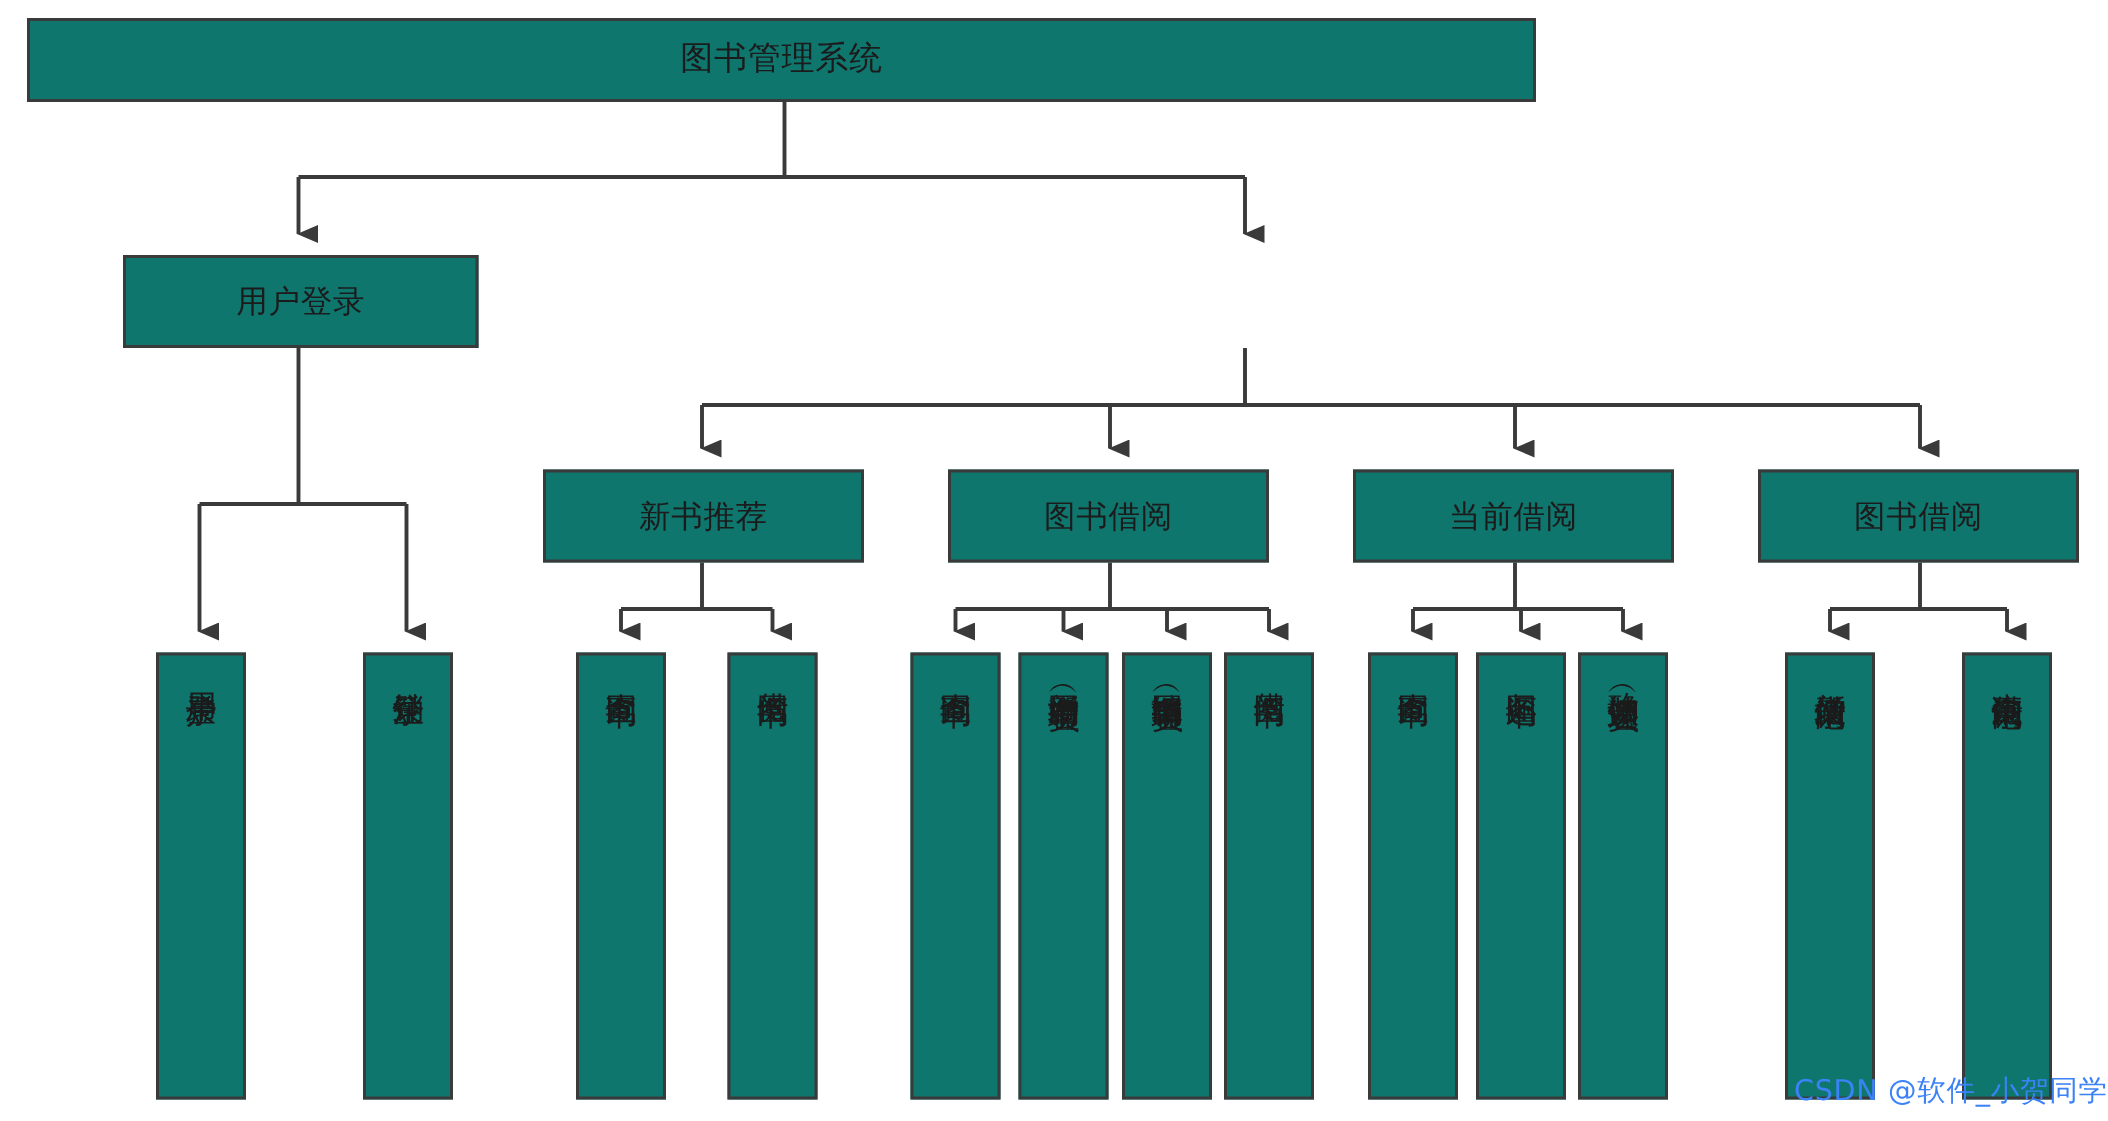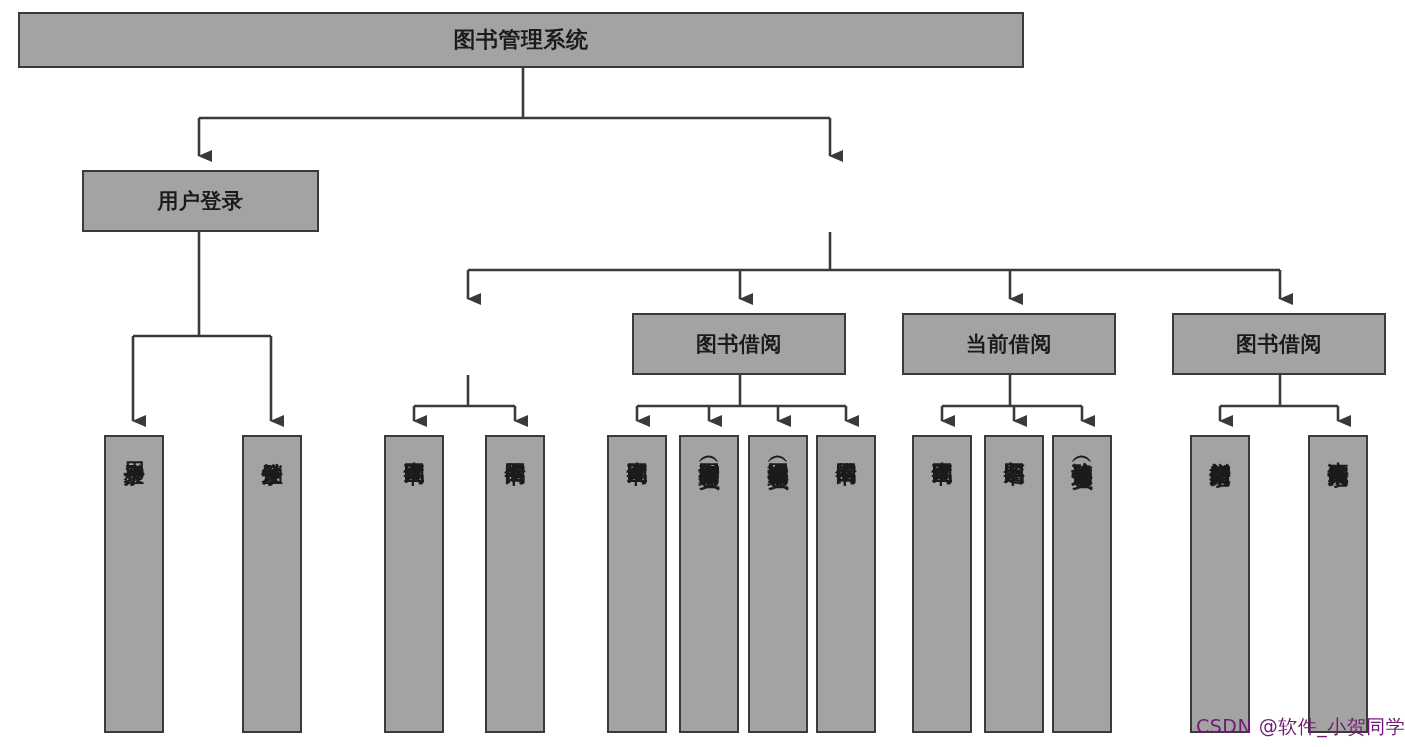--- a/index.html
+++ b/index.html
@@ -22,26 +22,25 @@
     left: 0;
     top: 0;
     width: 1405px;
     height: 747px;
     pointer-events: none;
   }
   .node {
     position: absolute;
     box-sizing: border-box;
     border: 2.5px solid #3a3a3a;
-    background: #a3a3a3;
+    background: #0f766e;
     display: flex;
     align-items: center;
     justify-content: center;
     color: #1b1b1b;
-    font-weight: bold;
   }
   .node .label {
     display: block;
     text-align: center;
     line-height: 1.28;
     letter-spacing: 0.5px;
   }
   .node.horiz .label {
     writing-mode: horizontal-tb;
     font-size: 21px;
@@ -57,21 +56,21 @@
   .node.vert .label {
     writing-mode: vertical-rl;
     text-orientation: upright;
     font-size: 21px;
     line-height: 1.16;
     letter-spacing: 1px;
     white-space: nowrap;
   }
   .watermark {
     position: absolute;
-    color: #701a75;
+    color: #3b82f6;
     font-size: 19px;
     letter-spacing: 0.5px;
     white-space: nowrap;
     font-family: "DejaVu Sans", "Liberation Sans", sans-serif;
   }
 </style>
 </head>
 <body>
 
 <div id="canvas">
@@ -127,20 +126,23 @@
   </svg>
 
   <div class="node horiz root" style="left:18px; top:12px; width:1006px; height:56px;">
     <span class="label">图书管理系统</span>
   </div>
 
   <div class="node horiz" style="left:82px; top:170px; width:237px; height:62px;">
     <span class="label">用户登录</span>
   </div>
 
+  <div class="node horiz" style="left:362px; top:313px; width:214px; height:62px;">
+    <span class="label">新书推荐</span>
+  </div>
   <div class="node horiz" style="left:902px; top:313px; width:214px; height:62px;">
     <span class="label">当前借阅</span>
   </div>
   <div class="node horiz" style="left:632px; top:313px; width:214px; height:62px;">
     <span class="label">图书借阅</span>
   </div>
   <div class="node horiz" style="left:1172px; top:313px; width:214px; height:62px;">
     <span class="label">图书借阅</span>
   </div>
 

